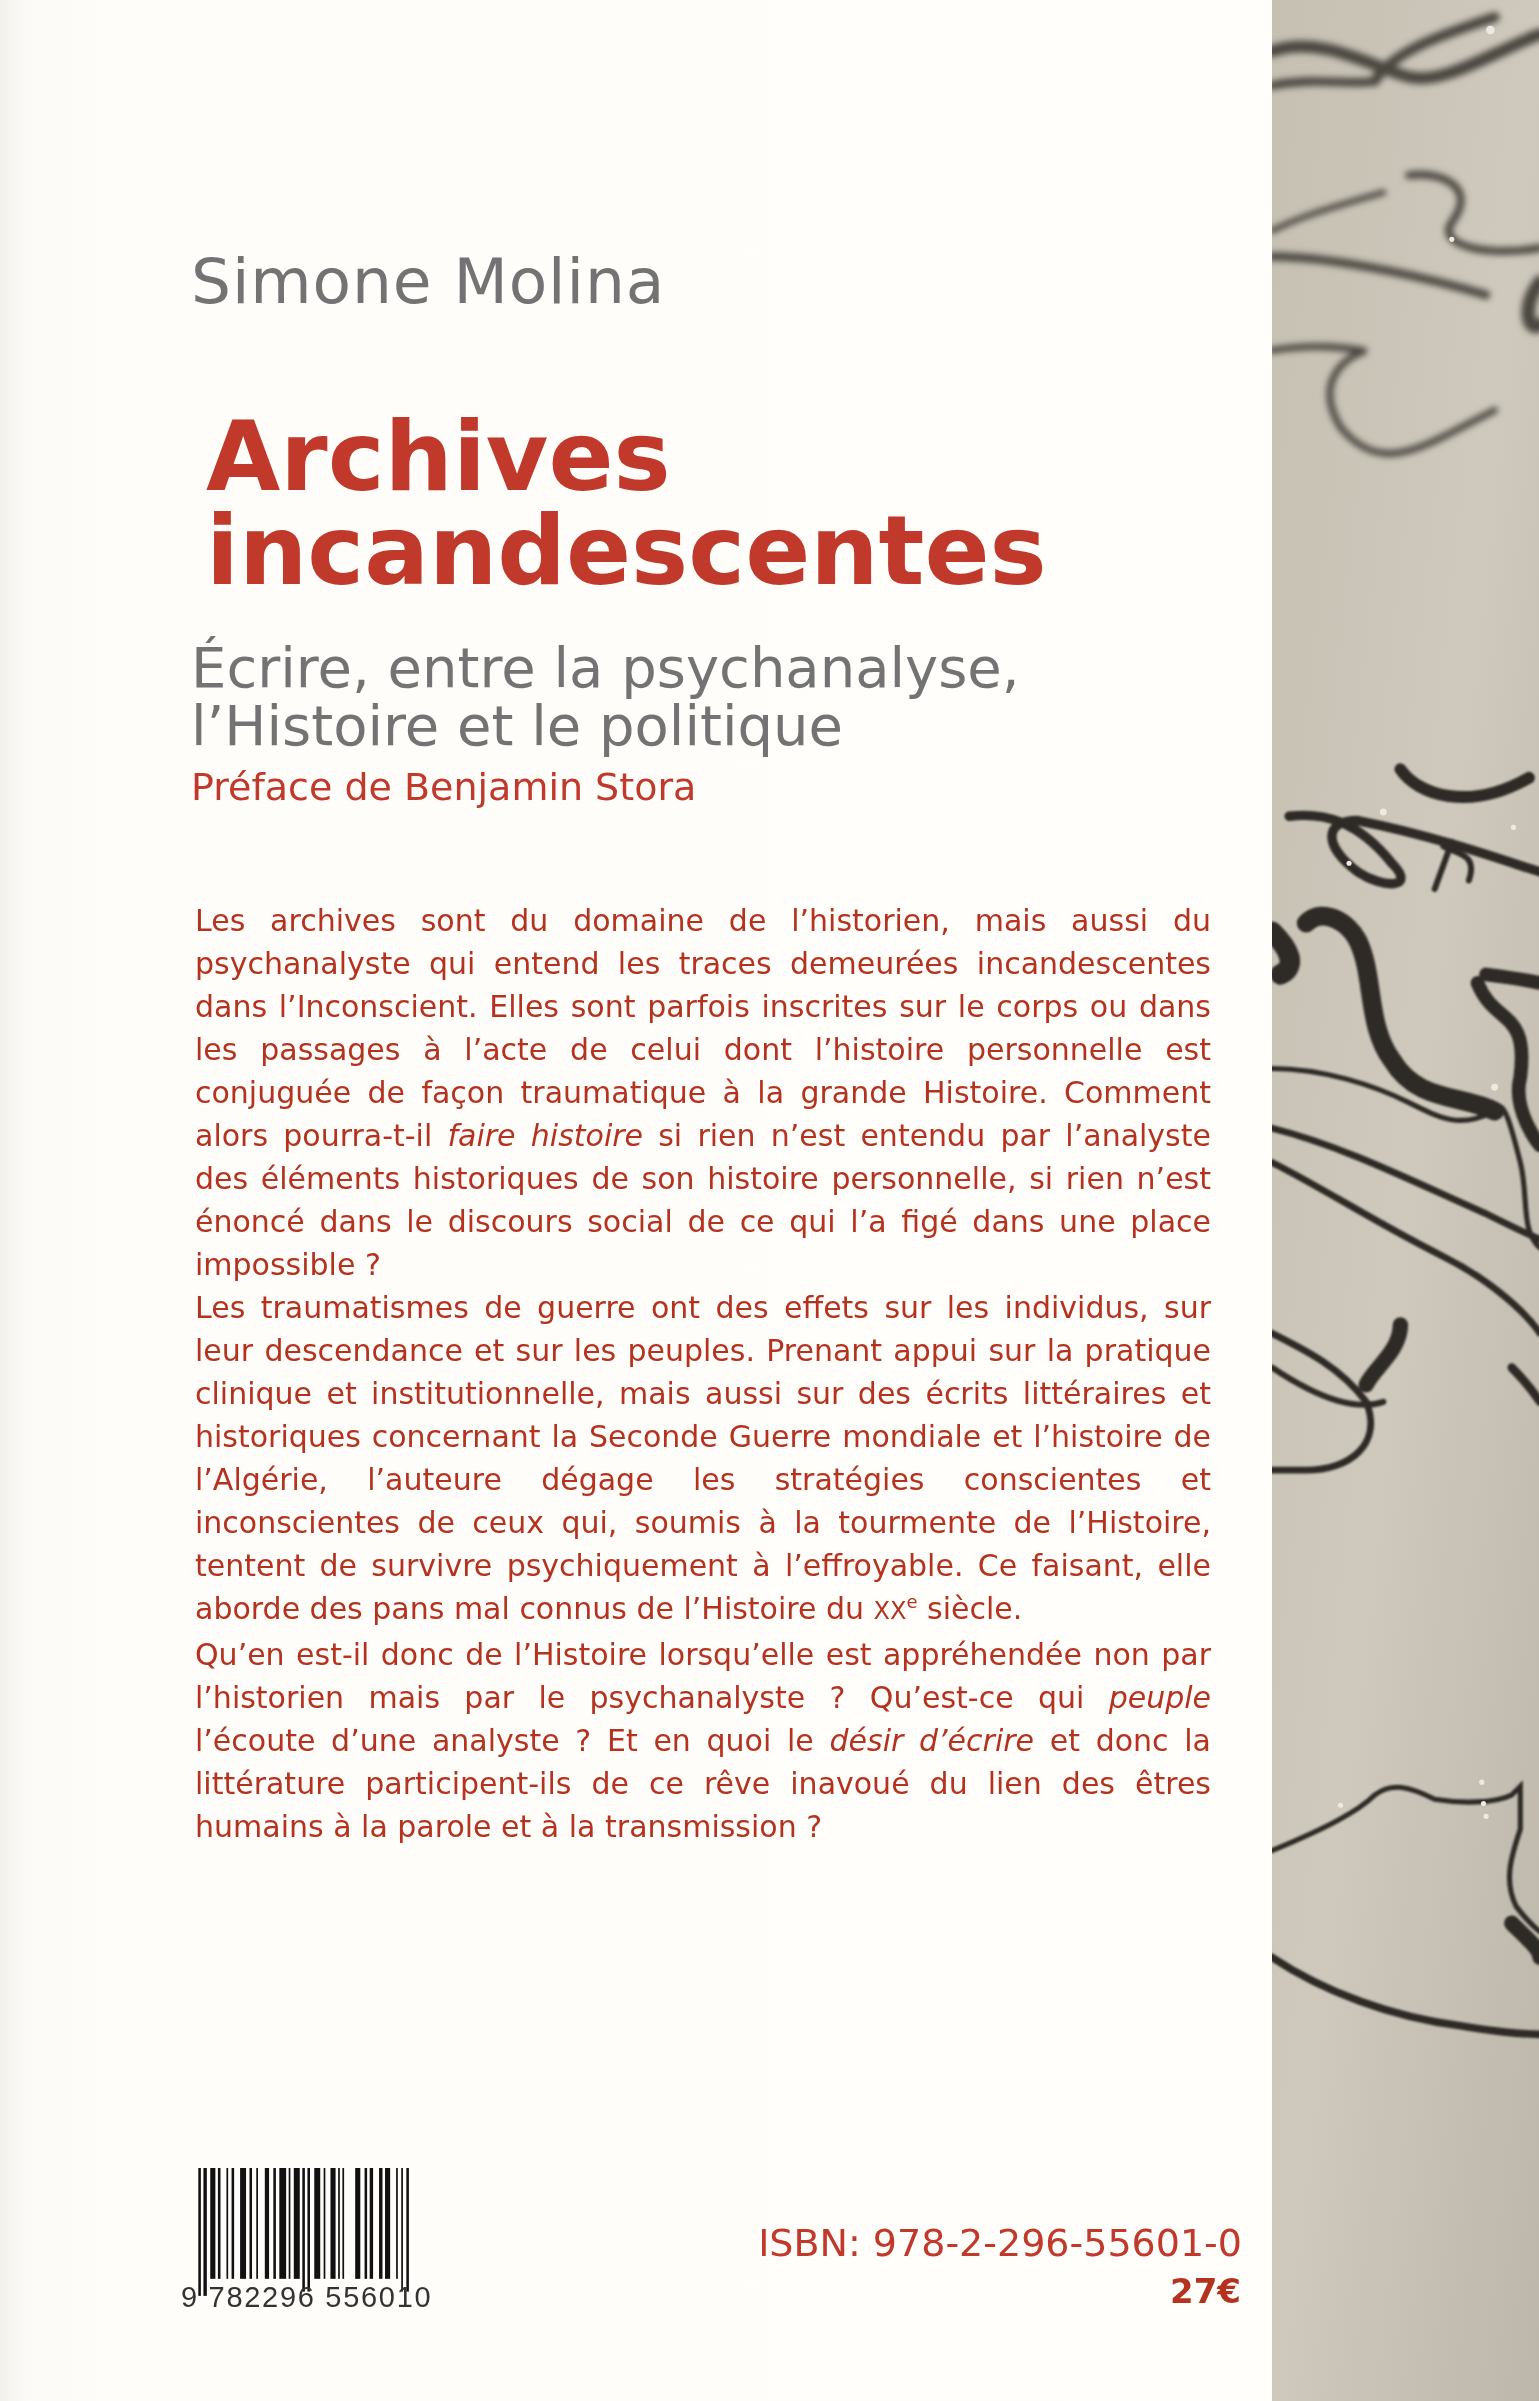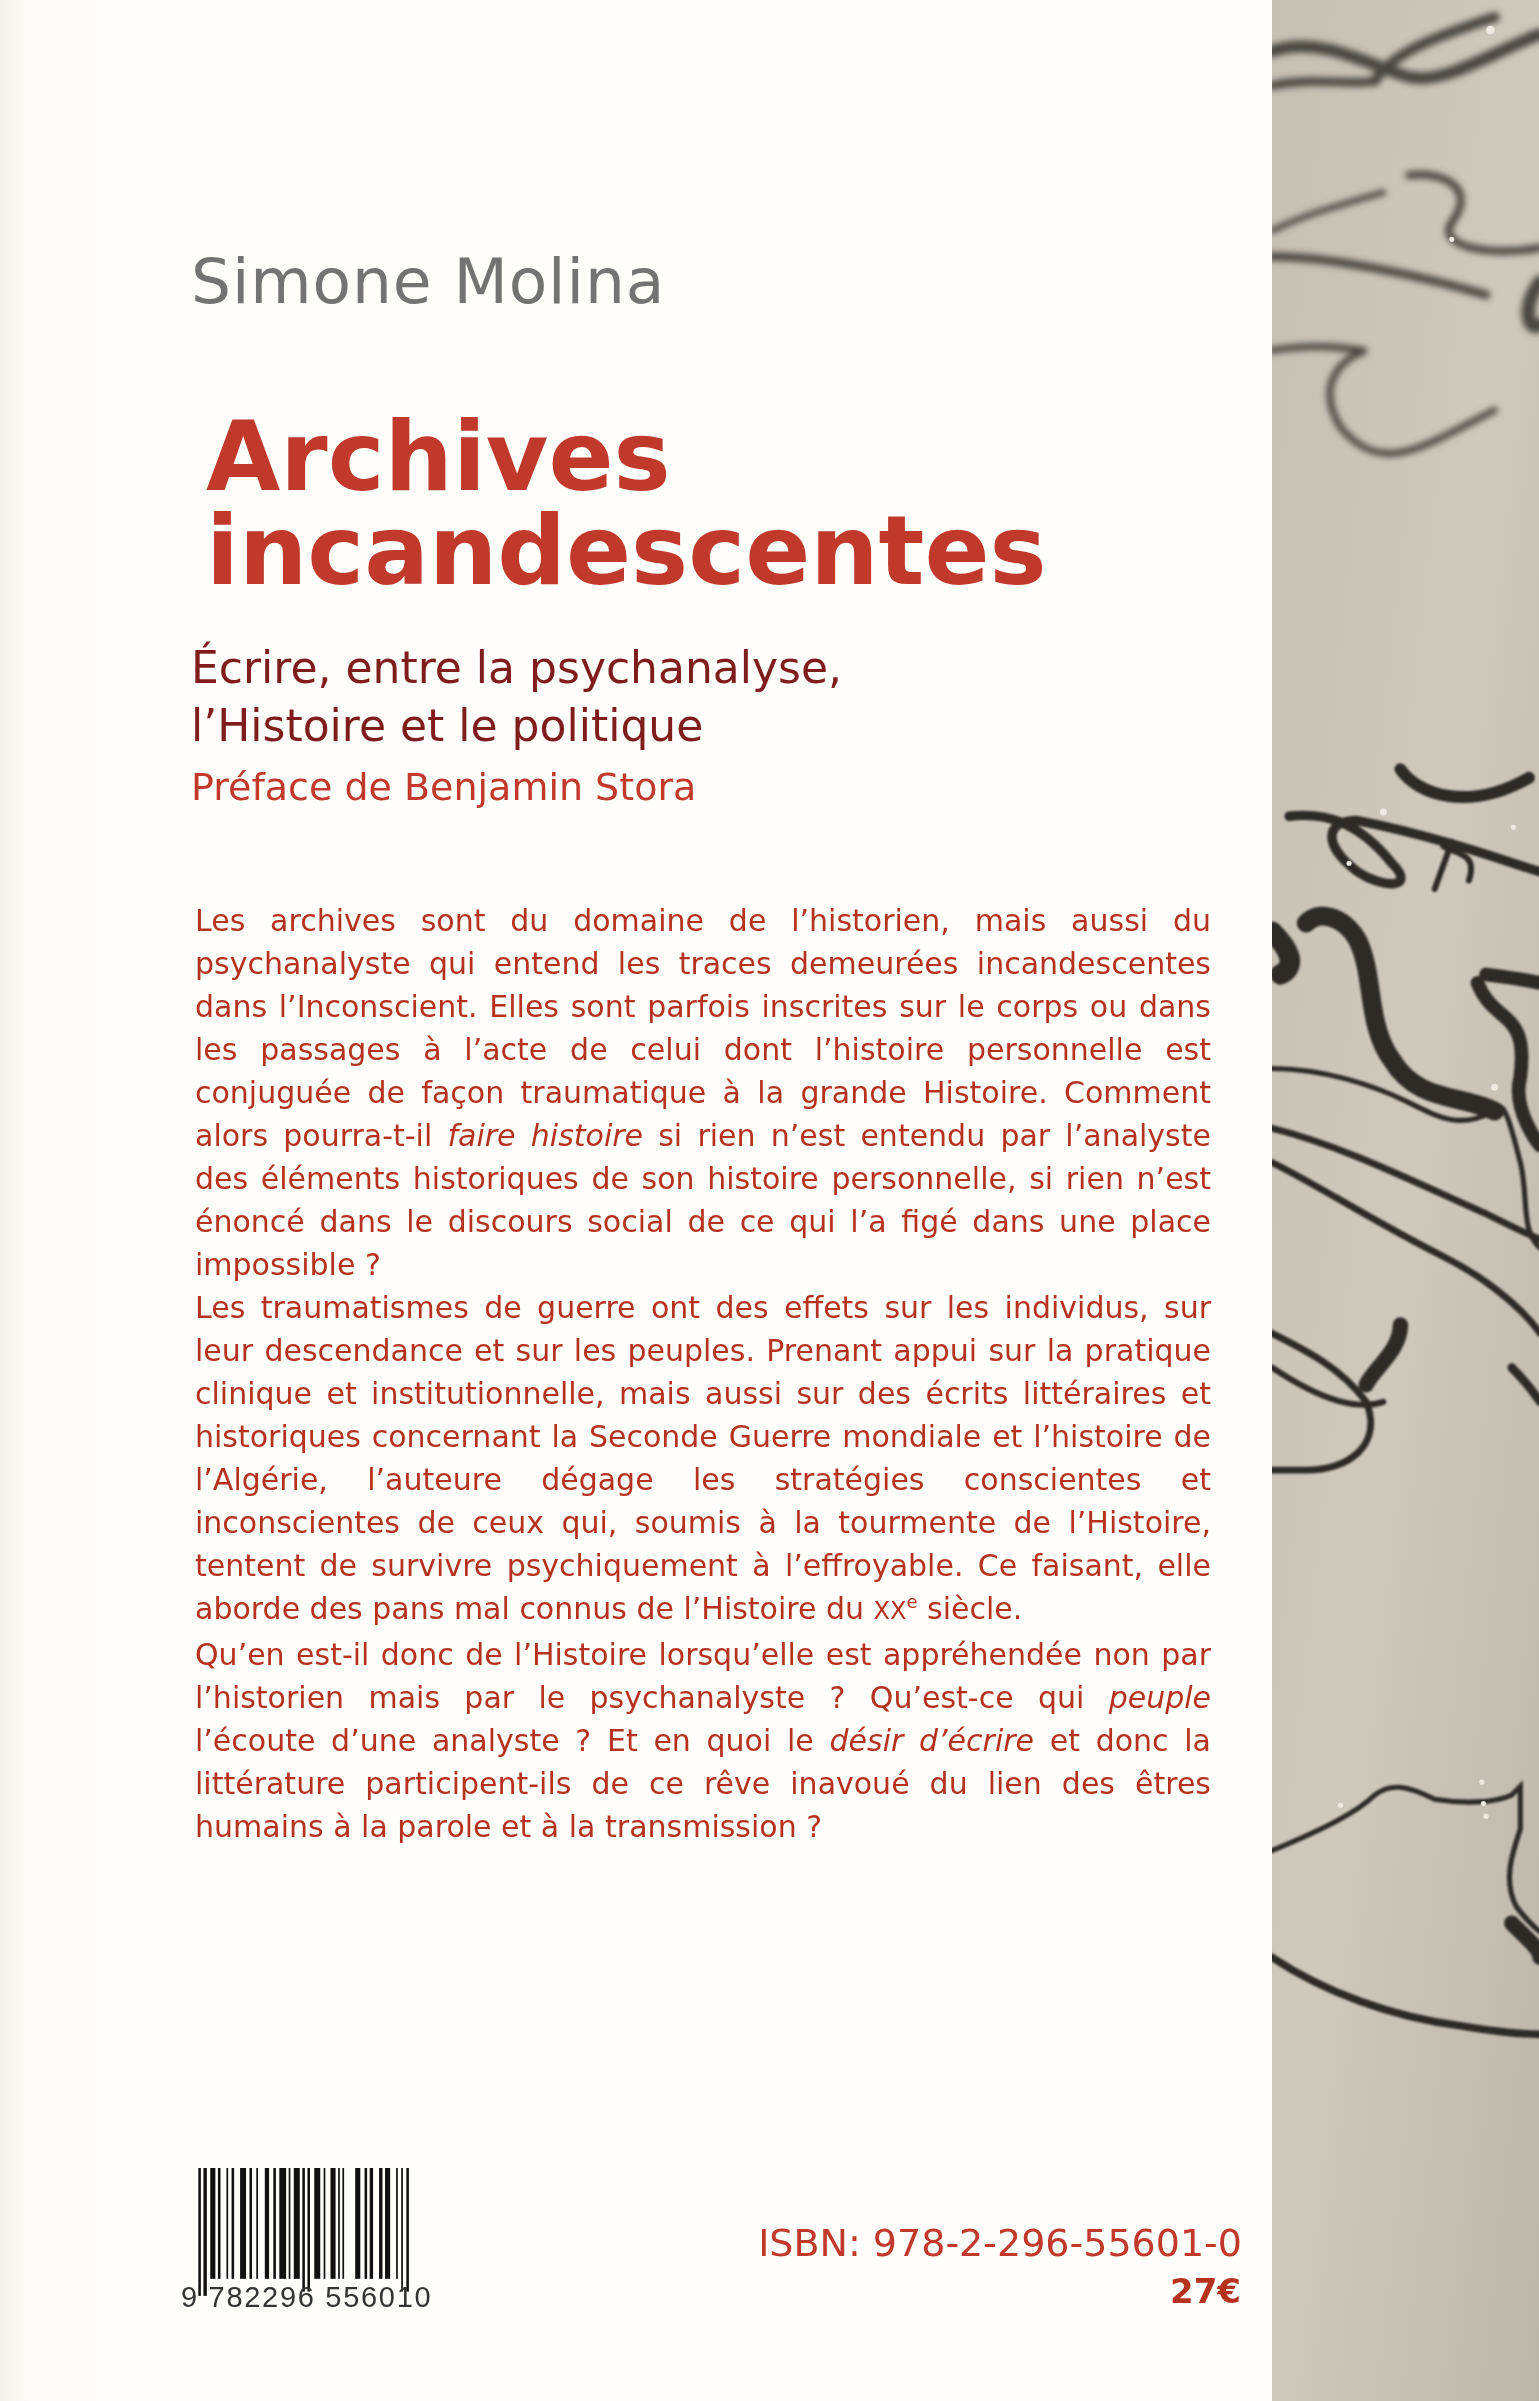--- a/index.html
+++ b/index.html
@@ -18,21 +18,21 @@
       line-height: 1;
     }
     .title {
       position: absolute; left: 190px; top: 410px;
       font-size: 96px; font-weight: bold; color: #c0392b; line-height: 94px;
       letter-spacing: 0px;
       margin-left: 16px;
     }
     .subtitle {
       position: absolute; left: 191px; top: 639px;
-      font-size: 44px; color: #7f1d1d; line-height: 58px;
+      font-size: 56px; color: #737373; line-height: 58px;
     }
     .preface {
       position: absolute; left: 191px; top: 768px;
       font-size: 38px; color: #c0392b; line-height: 1;
     }
     .blurb {
       position: absolute; left: 195px; top: 899px; width: 1016px;
       font-size: 30px; color: #b5321f; line-height: 43px;
       text-align: justify; hyphens: manual;
     }

